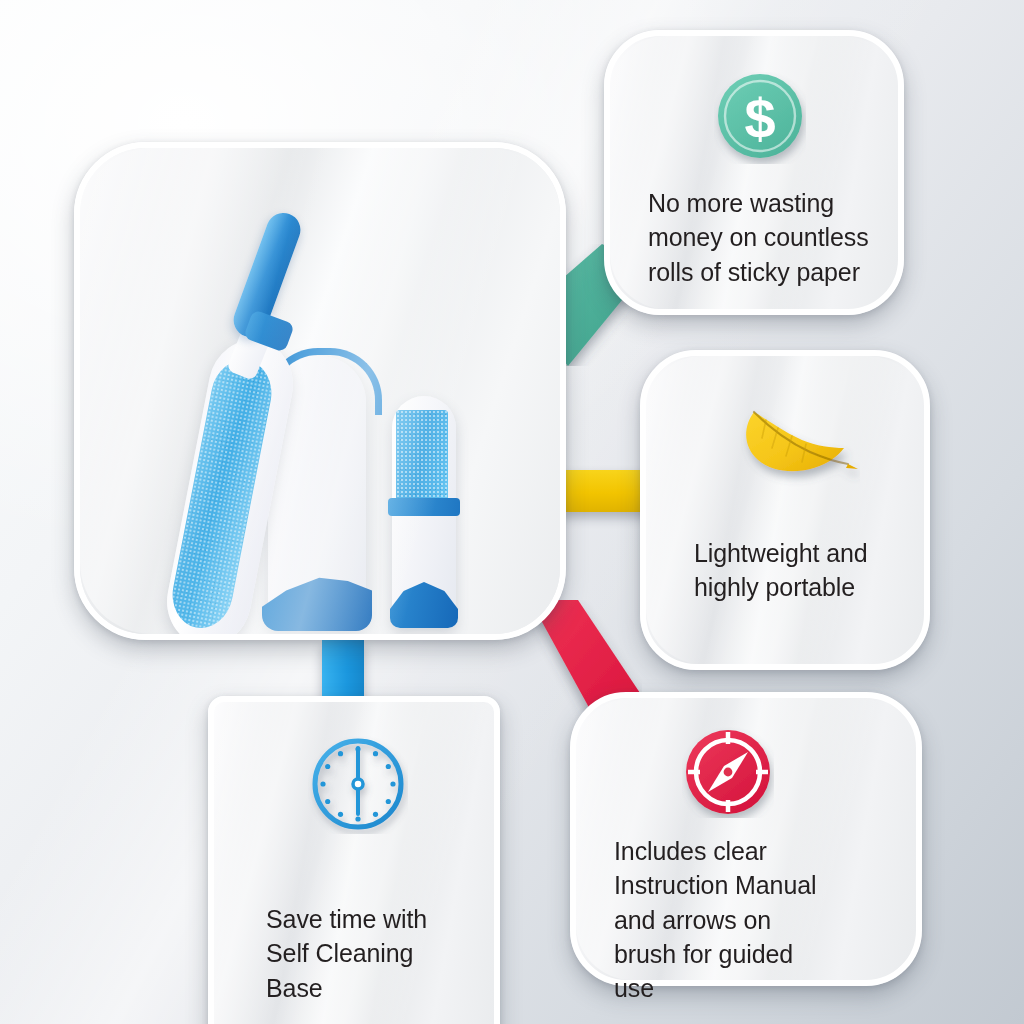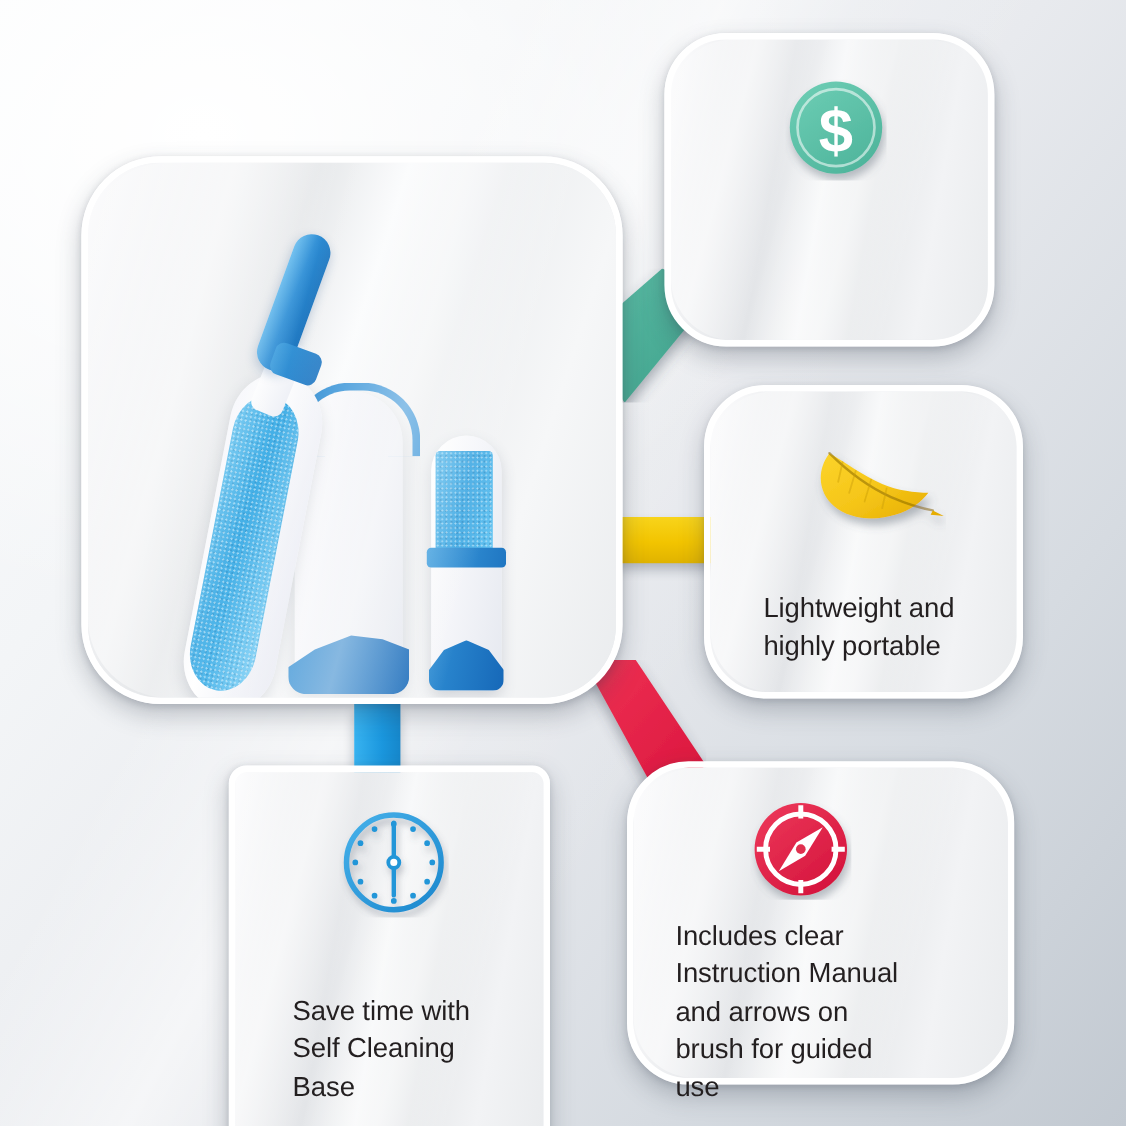--- a/index.html
+++ b/index.html
@@ -66,21 +66,21 @@
       rgba(255,255,255,0.0) 0%,
       rgba(255,255,255,0.55) 22%,
       rgba(255,255,255,0.0) 38%,
       rgba(255,255,255,0.45) 57%,
       rgba(255,255,255,0.0) 74%);
     pointer-events: none;
   }
 
   #card-product { left: 74px;  top: 142px; width: 492px; height: 498px; border-radius: 72px; }
   #card-money   { left: 604px; top: 30px;  width: 300px; height: 285px; border-radius: 56px; }
-  #card-light   { left: 640px; top: 350px; width: 290px; height: 285px; border-radius: 56px; }
+  #card-light   { left: 640px; top: 350px; width: 290px; height: 320px; border-radius: 56px; }
   #card-time    { left: 208px; top: 696px; width: 292px; height: 376px; border-radius: 16px; }
   #card-manual  { left: 570px; top: 692px; width: 352px; height: 294px; border-radius: 56px; }
 
   .card-content {
     position: relative;
     z-index: 3;
     width: 100%;
     height: 100%;
     box-sizing: border-box;
   }
@@ -285,20 +285,23 @@
             </linearGradient>
             <filter id="fCoin" x="-30%" y="-30%" width="170%" height="175%">
               <feDropShadow dx="2" dy="6" stdDeviation="4" flood-color="#55606e" flood-opacity="0.40"></feDropShadow>
             </filter>
           </defs>
           <circle cx="46" cy="44" r="42" fill="url(#gCoin)" filter="url(#fCoin)"></circle>
           <circle cx="46" cy="44" r="35" fill="none" stroke="#ffffff" stroke-opacity="0.55" stroke-width="2.4"></circle>
           <text x="46" y="66" text-anchor="middle" font-family="'Liberation Sans', sans-serif" font-size="56" font-weight="bold" fill="#ffffff">$</text>
         </svg>
       </div>
+      <div class="card-text" style="margin-top:16px;">No more wasting
+money on countless
+rolls of sticky paper</div>
     </div>
   </div>
 
   <div class="card" id="card-light">
     <div class="card-inner-sheen"></div>
     <div class="card-content" style="padding:36px 26px 0 48px;">
       <div class="icon-wrap" style="height:108px; justify-content:center;">
         <svg width="128" height="96" viewBox="0 0 128 96">
           <defs>
             <linearGradient id="gFeather" x1="0" y1="0" x2="1" y2="1">

